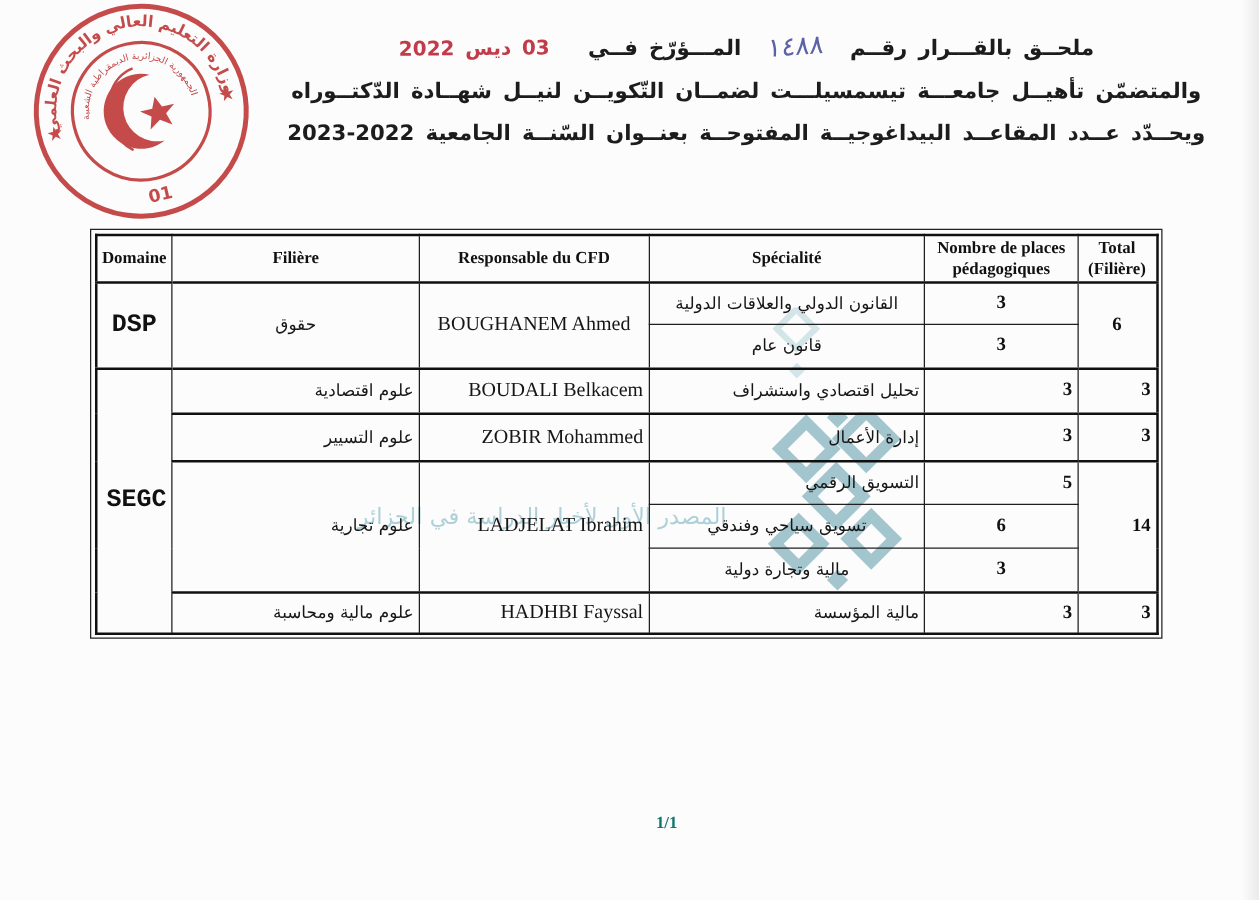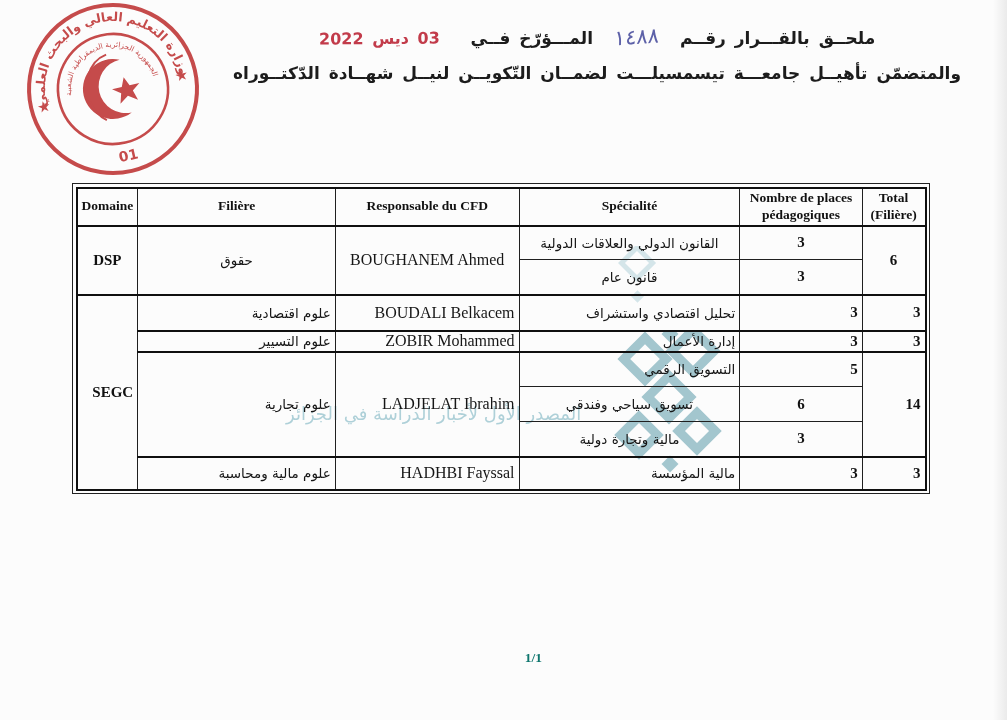--- a/index.html
+++ b/index.html
@@ -58,21 +58,21 @@
   table { border-collapse:collapse; width:100%; table-layout:fixed;
           border:2.5px solid #101010; background:transparent;padding-left:17px; }
   td, th { border:1.5px solid #1f1f1f; padding:0 4px; text-align:center;
            vertical-align:middle; background:transparent; overflow:hidden; }
   thead th {
     height:38px; font-family:"Liberation Serif", serif; font-weight:700;
     font-size:13.5px; line-height:1.25; border-bottom:2.5px solid #101010;
     color:#111;
   }
   tr.major > td { border-top:2.5px solid #101010;text-align:right; }
-  .c-dom  { font-family:Liberation Serif, serif; font-weight:700; font-size:15px; color:#111; }
+  .c-dom  { font-family:Liberation Mono, monospace; font-weight:700; font-size:20px; color:#111; }
   .c-ar   { direction:rtl; font-family:"DejaVu Sans", sans-serif; font-weight:400;
             font-size:13.5px; color:#161616; }
   .c-resp { font-family:"Liberation Serif", serif; font-weight:400; font-size:16px; color:#161616; }
   .c-num  { font-family:"Liberation Serif", serif; font-weight:700; font-size:15px; color:#111; }
 
   .page-num {
     position:absolute; left:462px; top:650px; width:80px; text-align:right;
     font-family:"Liberation Serif", serif; font-weight:700; font-size:13.5px;
     color:#0f766e; z-index:3;
   }
@@ -112,20 +112,21 @@
   </div>
 
   <div class="header">
     <div class="h-line">
       <span>ملحــق بالقـــرار رقــم</span>
       <span class="decree-num">١٤٨٨</span>
       <span>المـــؤرّخ فــي</span>
       <span class="date-stamp">03 ديس 2022</span>
     </div>
     <div class="h-line">والمتضمّن تأهيــل جامعـــة تيسمسيلـــت لضمــان التّكويــن لنيــل شهــادة الدّكتــوراه</div>
+    <div class="h-line">ويحــدّد عــدد المقاعــد البيداغوجيــة المفتوحــة بعنــوان السّنــة الجامعية 2022-2023</div>
   </div>
 
   <div class="wm-tagline">المصدر الأول لأخبار الدراسة في الجزائر</div>
   <div class="wm-mini">
     <svg width="40" height="62" viewBox="0 0 40 62">
       <rect x="8" y="6" width="22" height="22" fill="none" stroke="#b5d4db" stroke-width="5" transform="rotate(45 19 17)"></rect>
       <rect x="15" y="46" width="9" height="9" fill="#b5d4db" transform="rotate(45 19.5 50.5)"></rect>
     </svg>
   </div>
   <div class="wm-logo">
@@ -178,21 +179,21 @@
           <td class="c-num">3</td>
         </tr>
         <tr class="major" style="height:36px">
           <td class="c-dom" rowspan="6">SEGC</td>
           <td class="c-ar">علوم اقتصادية</td>
           <td class="c-resp">BOUDALI Belkacem</td>
           <td class="c-ar">تحليل اقتصادي واستشراف</td>
           <td class="c-num">3</td>
           <td class="c-num">3</td>
         </tr>
-        <tr class="major" style="height:21px">
+        <tr class="major" style="height:38px">
           <td class="c-ar">علوم التسيير</td>
           <td class="c-resp">ZOBIR Mohammed</td>
           <td class="c-ar">إدارة الأعمال</td>
           <td class="c-num">3</td>
           <td class="c-num">3</td>
         </tr>
         <tr class="major" style="height:35px">
           <td class="c-ar" rowspan="3">علوم تجارية</td>
           <td class="c-resp" rowspan="3">LADJELAT Ibrahim</td>
           <td class="c-ar">التسويق الرقمي</td>

